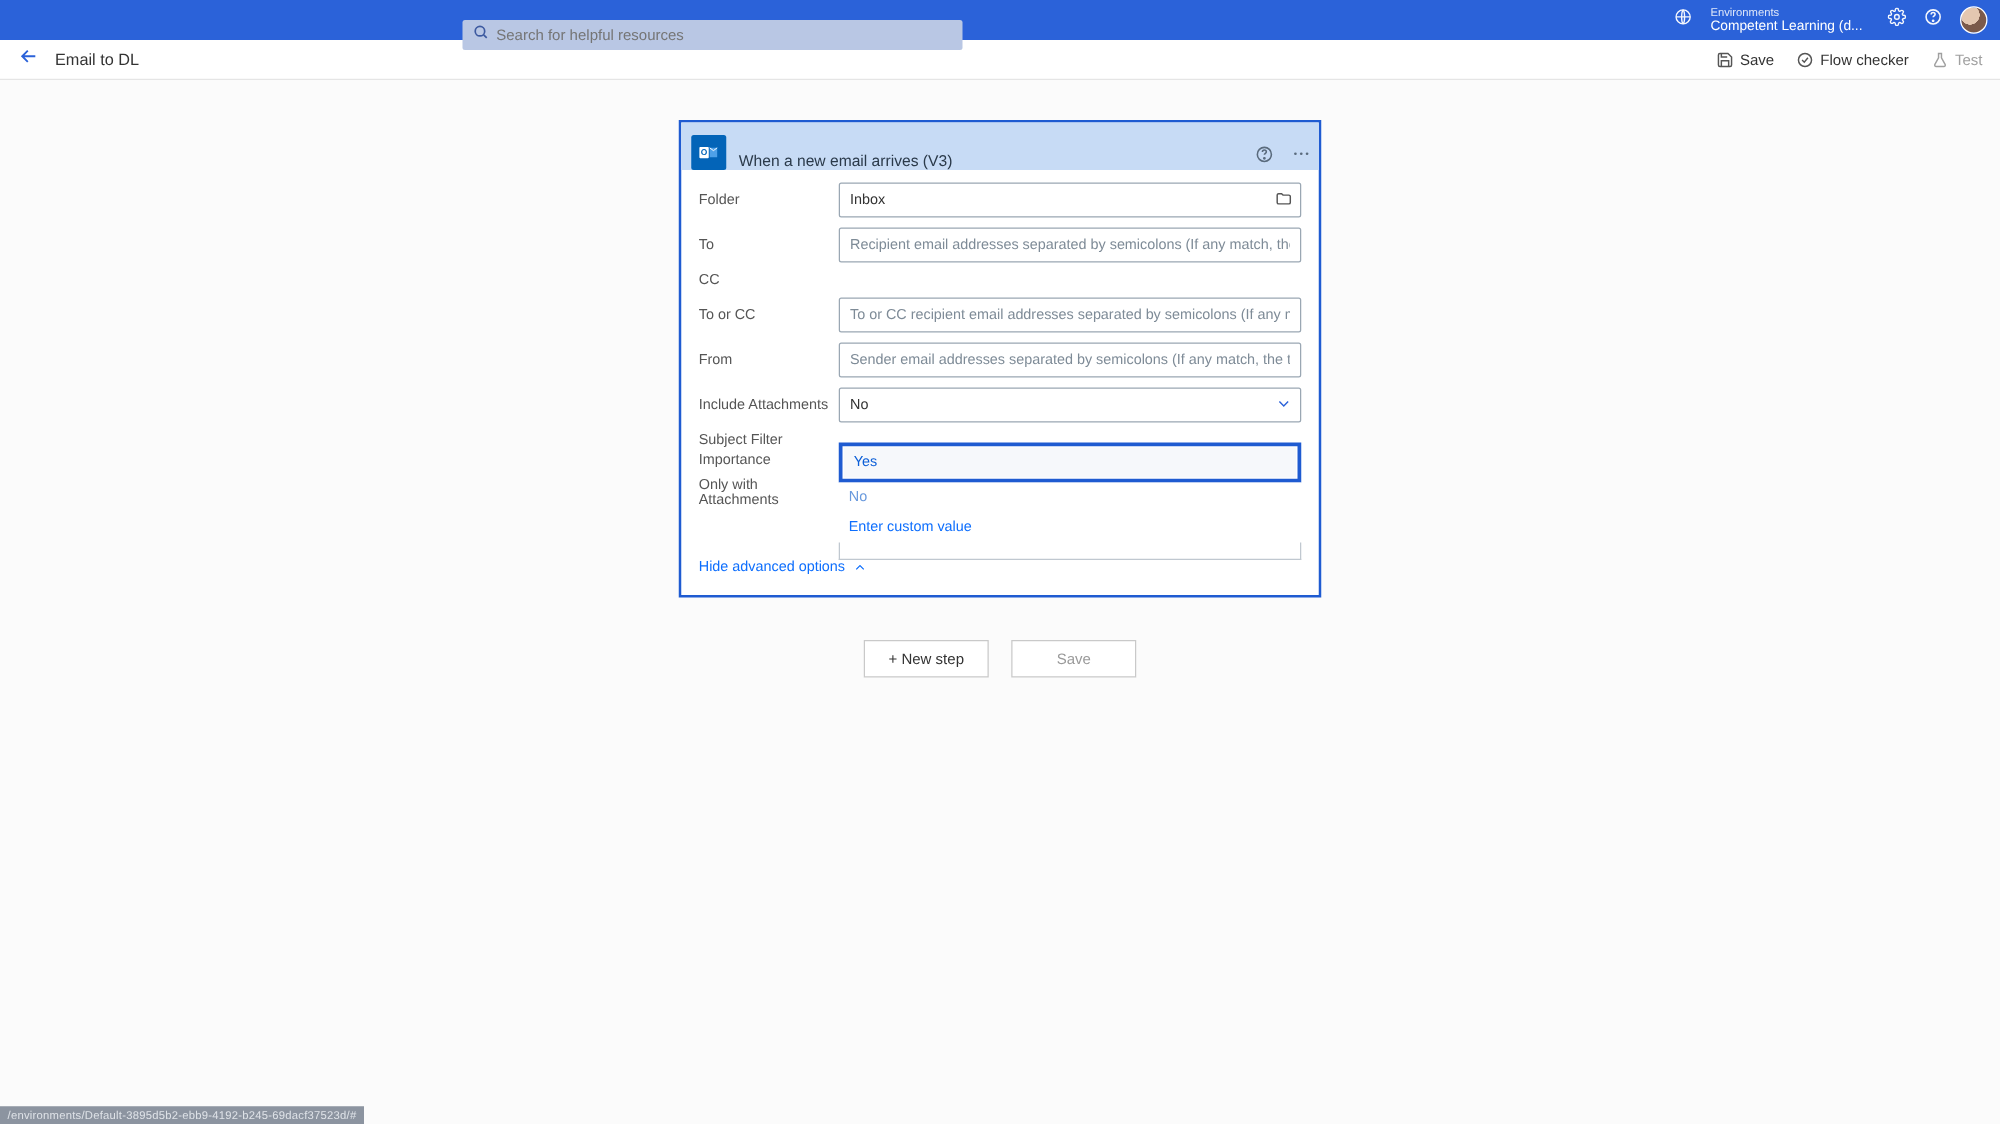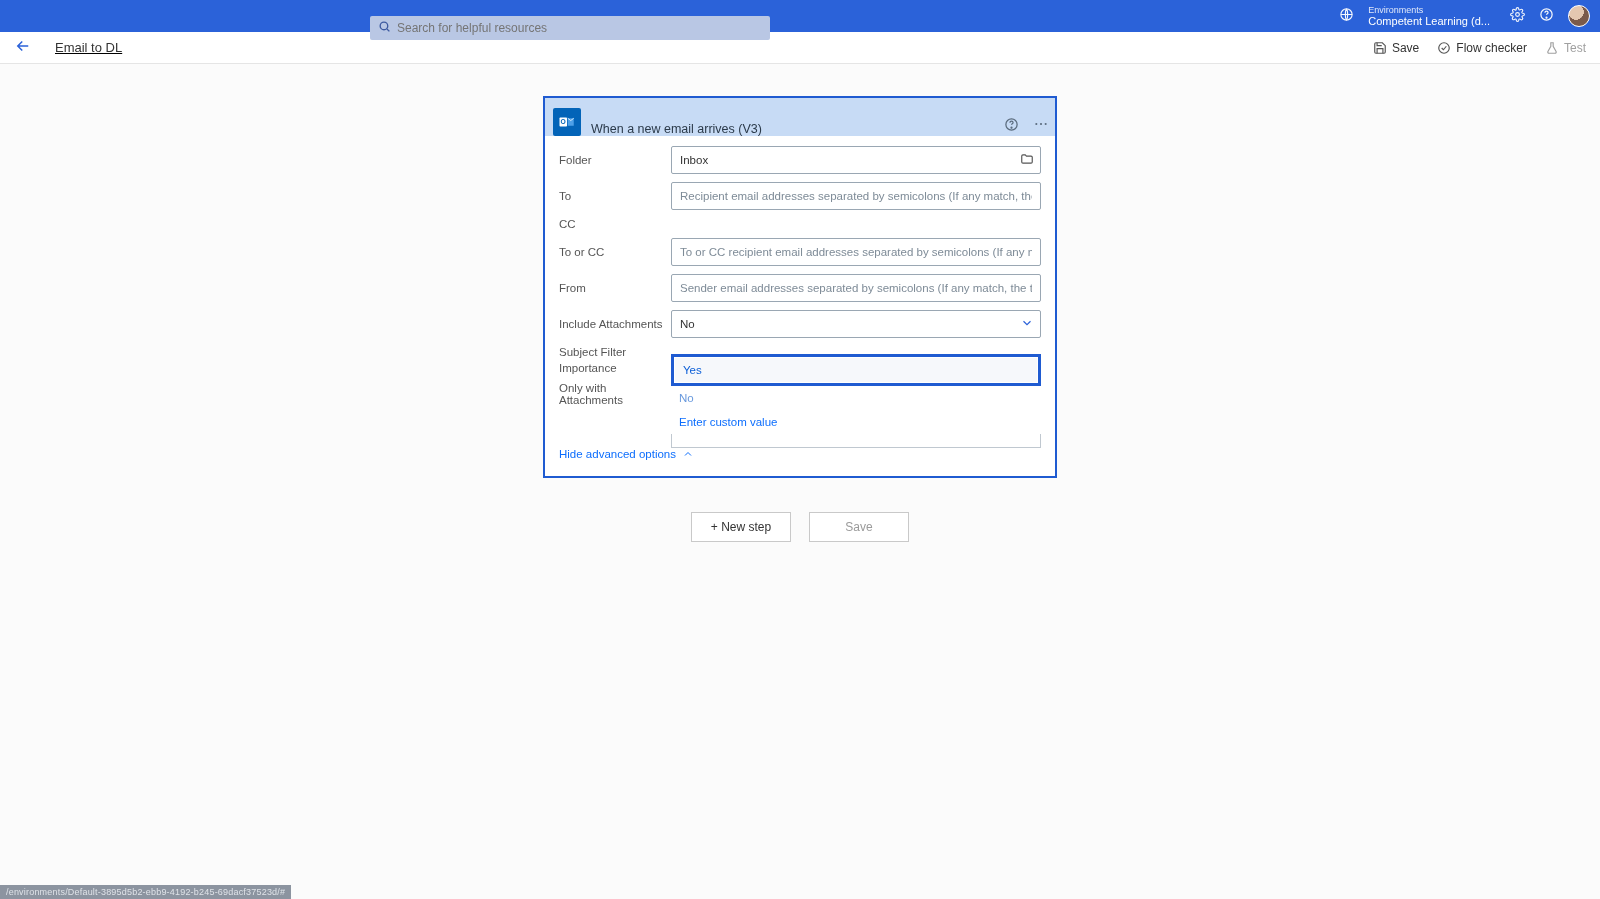--- a/index.html
+++ b/index.html
@@ -56,21 +56,21 @@
   
   .toolbar {
     height: 32px;
     border-bottom: 1px solid #e5e5e5;
     display: flex;
     align-items: center;
     padding: 0 14px;
     justify-content: space-between;
     background: #fff;
   }
-  .toolbar-left { display: flex; align-items: center; gap: 23px; text-decoration: underline; }
+  .toolbar-left { display: flex; align-items: center; gap: 12px; }
   .back-arrow { color: #2b62d9; cursor: pointer; }
   .flow-title { font-size: 13px; color: #333; }
   .toolbar-right { display: flex; align-items: center; gap: 18px; }
   .tb-btn { display: flex; align-items: center; gap: 5px; font-size: 12px; color: #333; cursor: pointer; }
   .tb-btn.test { color: #a0a0a0; }
   .tb-btn svg { }
 
   
   .canvas {
     background: #fbfbfb;

